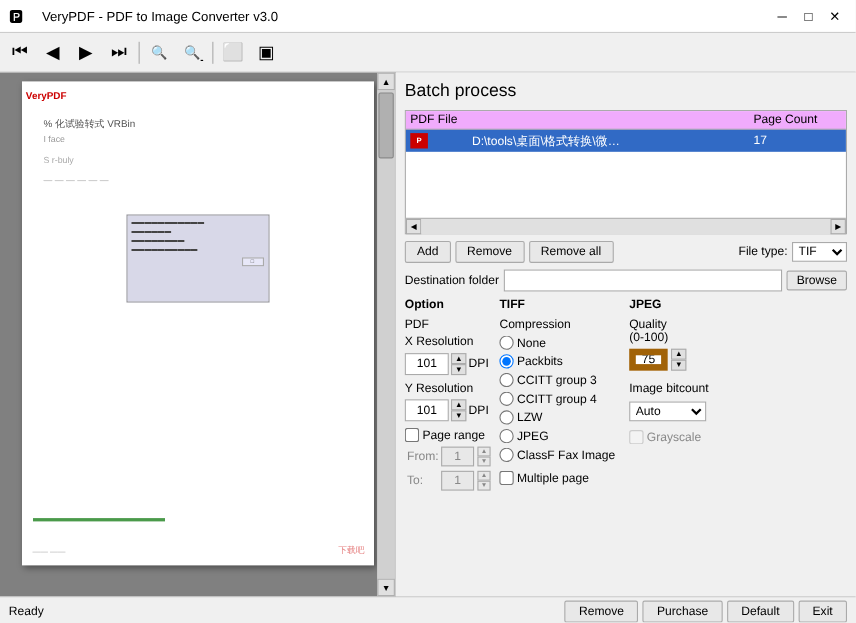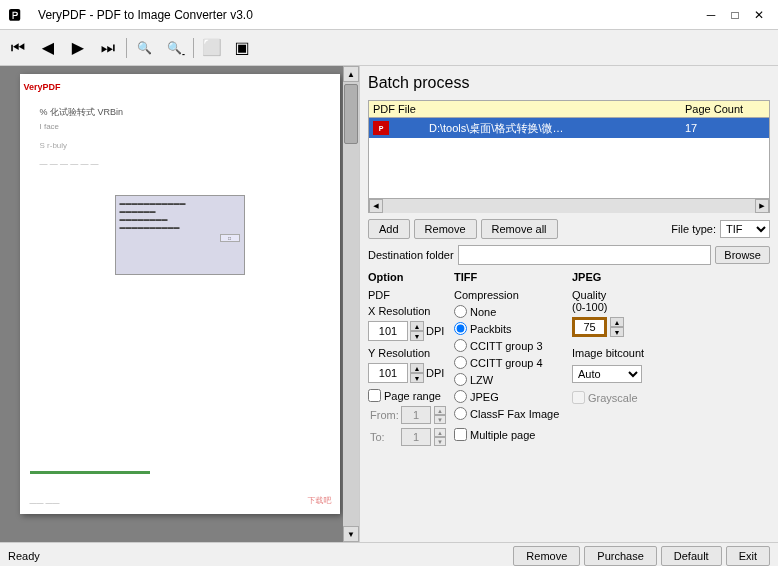--- a/index.html
+++ b/index.html
@@ -155,21 +155,21 @@
       margin-bottom: 2px;
     }
 
     
     .file-table {
       border: 1px solid #aaa;
       background: white;
     }
     .file-table-header {
       display: flex;
-      background: #fef9c3;
+      background: #f0abfc;
       border-bottom: 1px solid #aaa;
       padding: 2px 4px;
     }
     .file-table-header-cell {
       font-size: 11px;
       color: #000;
     }
     .file-table-header-cell:first-child { flex: 1; }
     .file-table-header-cell:last-child { width: 80px; }
     .file-table-row {
@@ -369,21 +369,21 @@
     
     .jpeg-group { min-width: 100px; }
     .quality-row {
       display: flex;
       align-items: center;
       gap: 3px;
     }
     .quality-input {
       width: 35px;
       height: 20px;
-      border: 3px solid #a16207;
+      border: 6px solid #a16207;
       text-align: center;
       font-size: 11px;
       background: white;
     }
     .image-bitcount-label { font-size: 11px; margin-top: 6px; }
     .bitcount-select {
       width: 70px;
       font-size: 11px;
       border: 1px solid #aaa;
       background: white;

